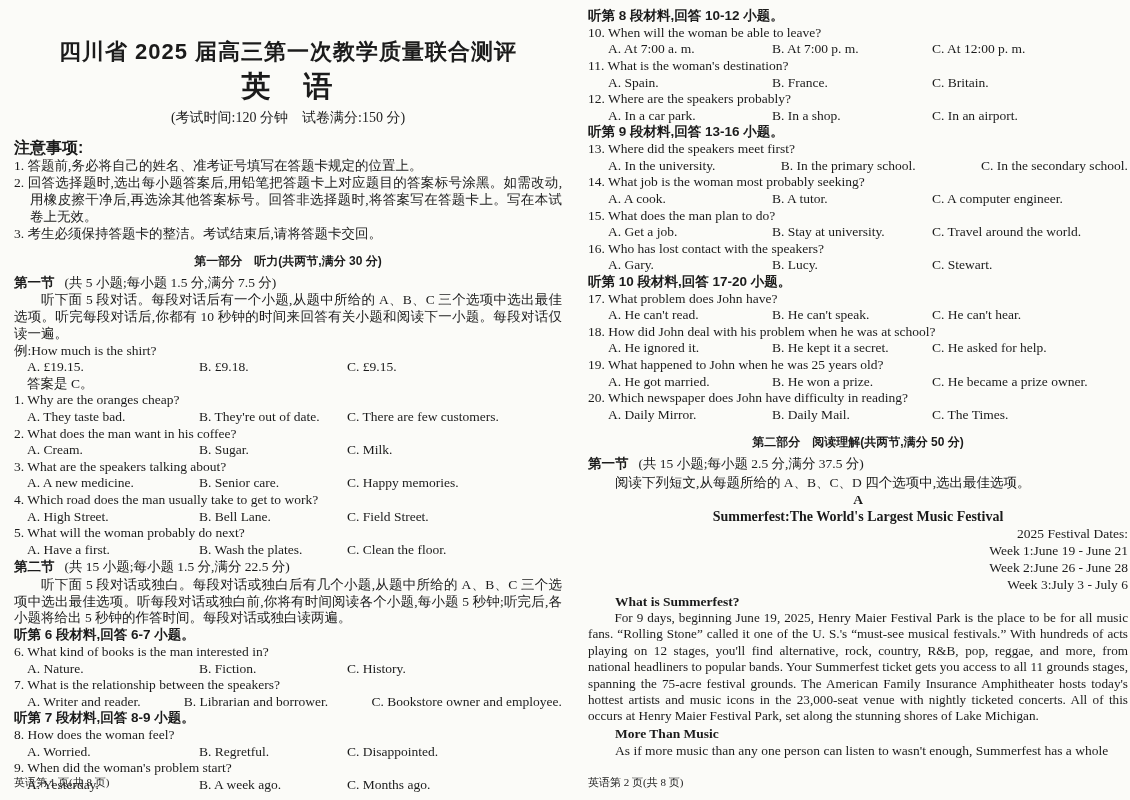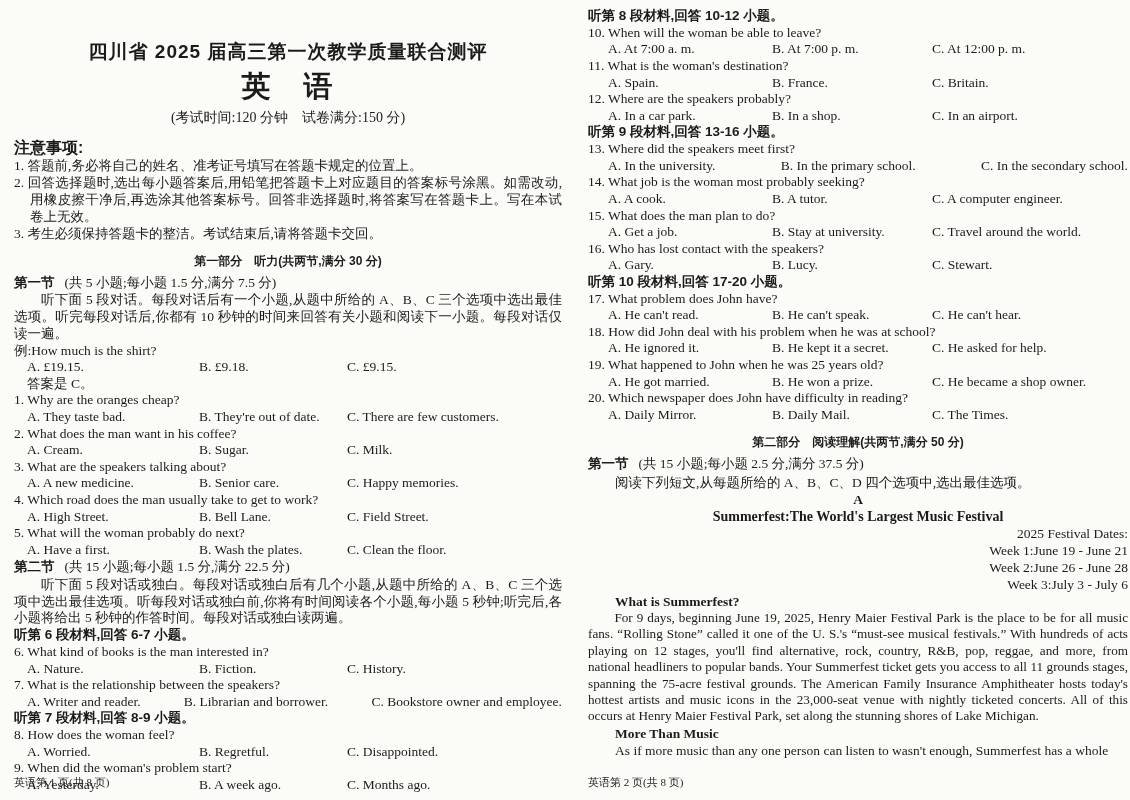--- a/index.html
+++ b/index.html
@@ -11,21 +11,21 @@
     font-size:13.5px;
     line-height:16.6px;
     overflow:hidden;
     position:relative;
   }
   .col{position:absolute;top:0;height:800px;}
   .col-left{left:14px;width:548px;}
   .col-right{left:588px;width:540px;}
 
   .page-header{text-align:center;margin-top:18px;}
-  .exam-title{font-family:"Liberation Sans","DejaVu Sans",sans-serif;font-weight:bold;font-size:19px;line-height:24px;letter-spacing:1px;margin-top:40px;}
+  .exam-title{font-family:"Liberation Sans","DejaVu Sans",sans-serif;font-weight:bold;font-size:22px;line-height:24px;letter-spacing:1px;margin-top:40px;}
   .exam-subject{font-family:"Liberation Sans","DejaVu Sans",sans-serif;font-weight:bold;font-size:29px;line-height:36px;margin-top:4px;letter-spacing:2px;}
   .exam-info{font-size:14px;margin-top:6px;margin-bottom:12px;}
 
   .notice-heading{font-family:"Liberation Sans","DejaVu Sans",sans-serif;font-weight:bold;font-size:16px;line-height:18px;}
   .note{line-height:17px;padding-left:16px;text-indent:-16px;text-align:justify;}
 
   .part-heading{font-family:"Liberation Sans","DejaVu Sans",sans-serif;font-weight:bold;font-size:12px;text-align:center;margin:9px 0 4px 0;line-height:20px;}
   .sec-line{margin:1px 0;}
   .sec-label{font-family:"Liberation Sans","DejaVu Sans",sans-serif;font-weight:bold;margin-right:10px;}
   .para{text-indent:2em;text-align:justify;line-height:16.8px;}
@@ -244,21 +244,21 @@
           <span class="opt">A. He ignored it.</span>
           <span class="opt">B. He kept it a secret.</span>
           <span class="opt">C. He asked for help.</span>
         </div>
       </div>
       <div class="q">
         <div class="qtext">19. What happened to John when he was 25 years old?</div>
         <div class="opts">
           <span class="opt">A. He got married.</span>
           <span class="opt">B. He won a prize.</span>
-          <span class="opt">C. He became a shop owner.</span>
+          <span class="opt">C. He became a prize owner.</span>
         </div>
       </div>
       <div class="q">
         <div class="qtext">20. Which newspaper does John have difficulty in reading?</div>
         <div class="opts">
           <span class="opt">A. Daily Mirror.</span>
           <span class="opt">B. Daily Mail.</span>
           <span class="opt">C. The Times.</span>
         </div>
       </div>

